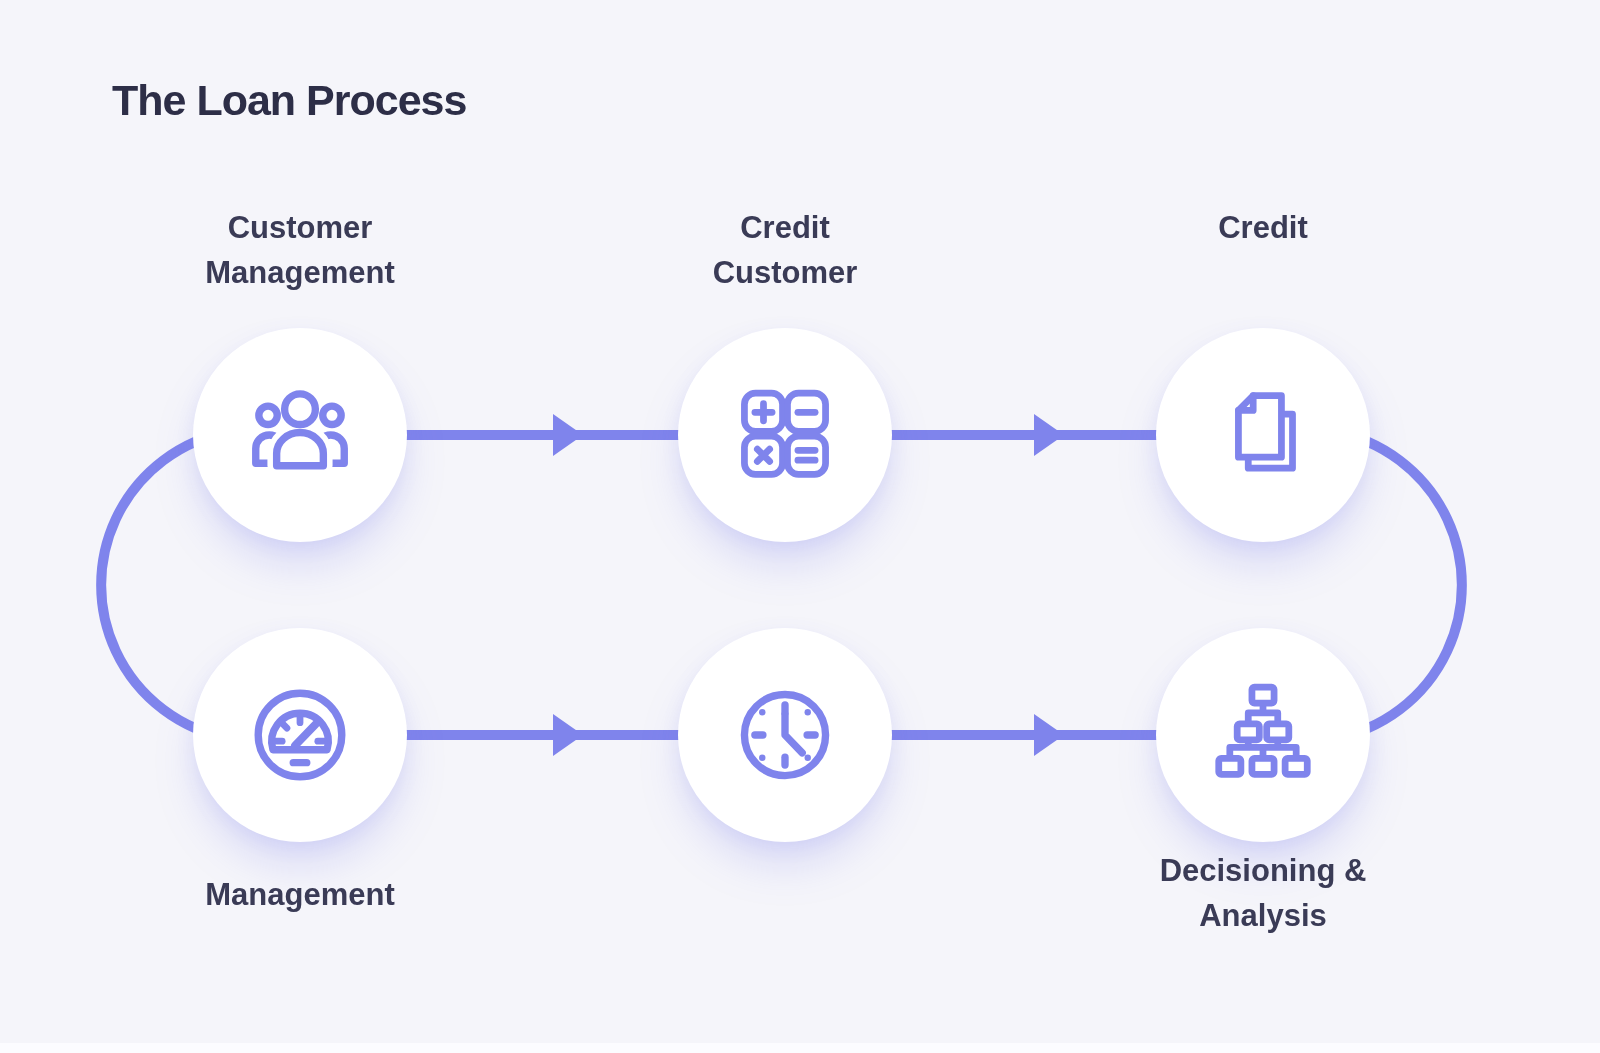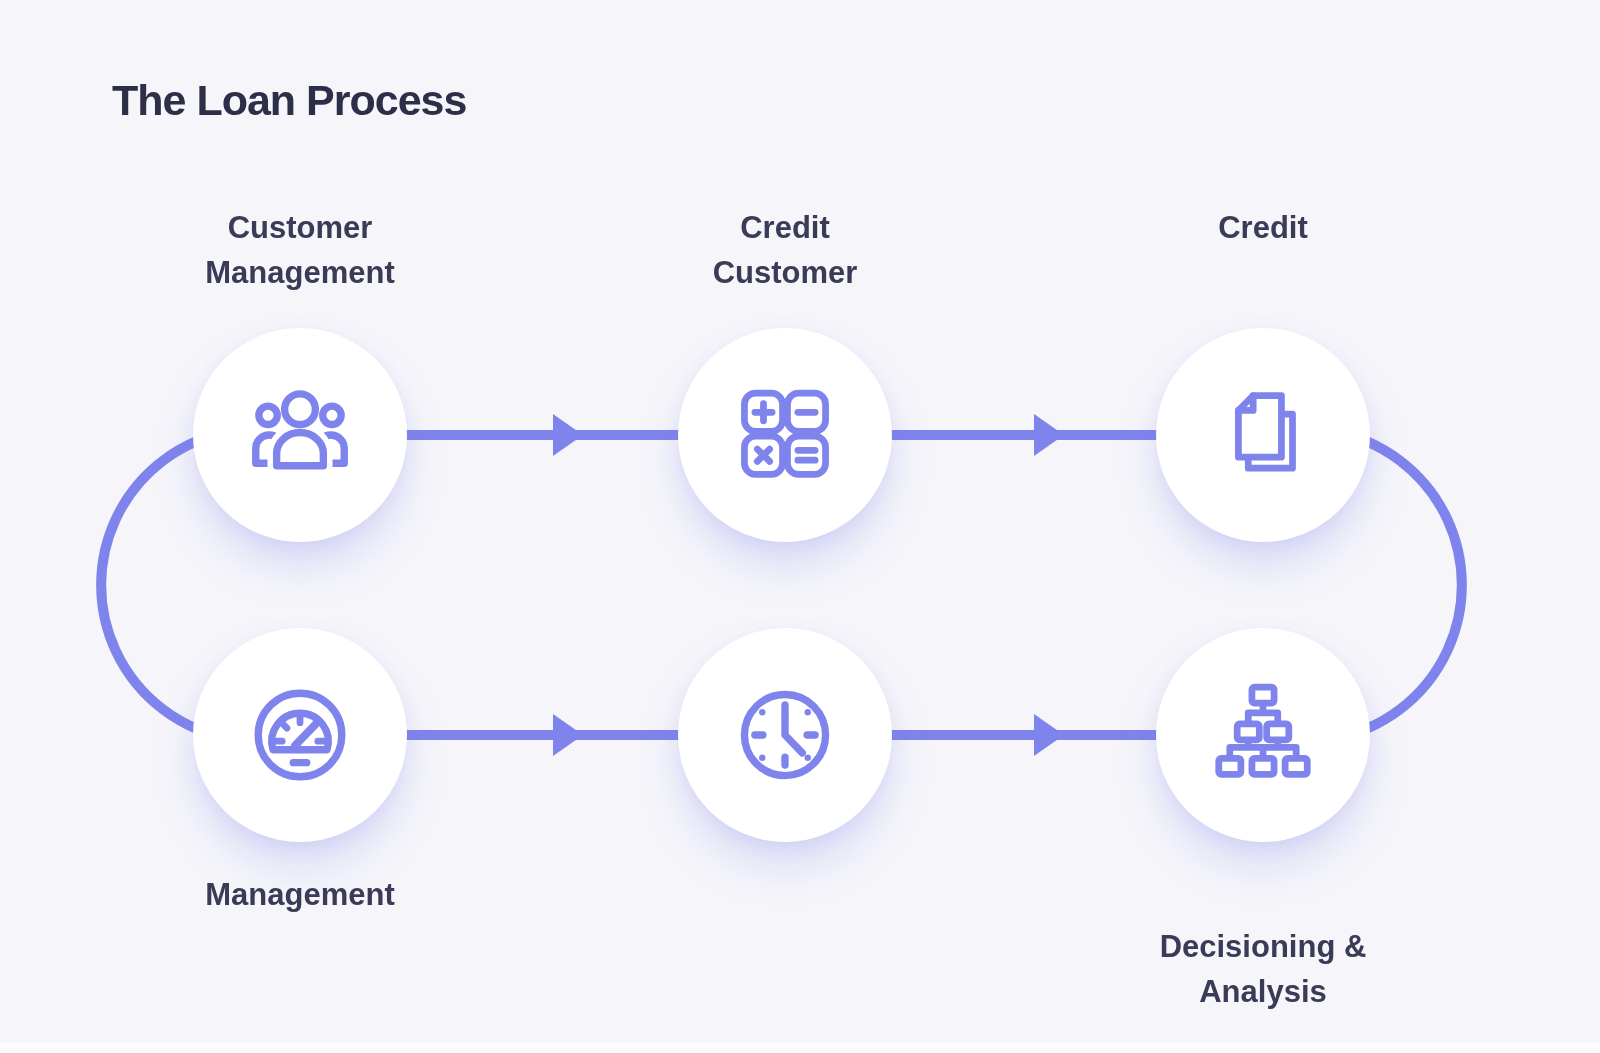--- a/index.html
+++ b/index.html
@@ -75,21 +75,21 @@
     <span class="line">Credit</span>
     <span class="line">Customer</span>
   </div>
   <div class="label" style="left:1053px;top:205px">
     <span class="line">Credit</span>
   </div>
 
   <div class="label" style="left:90px;top:872px">
     <span class="line">Management</span>
   </div>
-  <div class="label" style="left:1053px;top:924px">
+  <div class="label" style="left:1053px;top:848px">
     <span class="line">Decisioning &amp;</span>
     <span class="line">Analysis</span>
   </div>
 
   <div class="node" style="left:193px;top:328px">
     <svg class="icon" viewBox="0 0 96 96">
       <circle class="st" cx="22" cy="32" r="7.5"></circle>
       <circle class="st" cx="74" cy="32" r="7.5"></circle>
       <path class="st" d="M12 71 V59 a11 11 0 0 1 22 0 V71 Z"></path>
       <path class="st" d="M62 71 V59 a11 11 0 0 1 22 0 V71 Z"></path>

